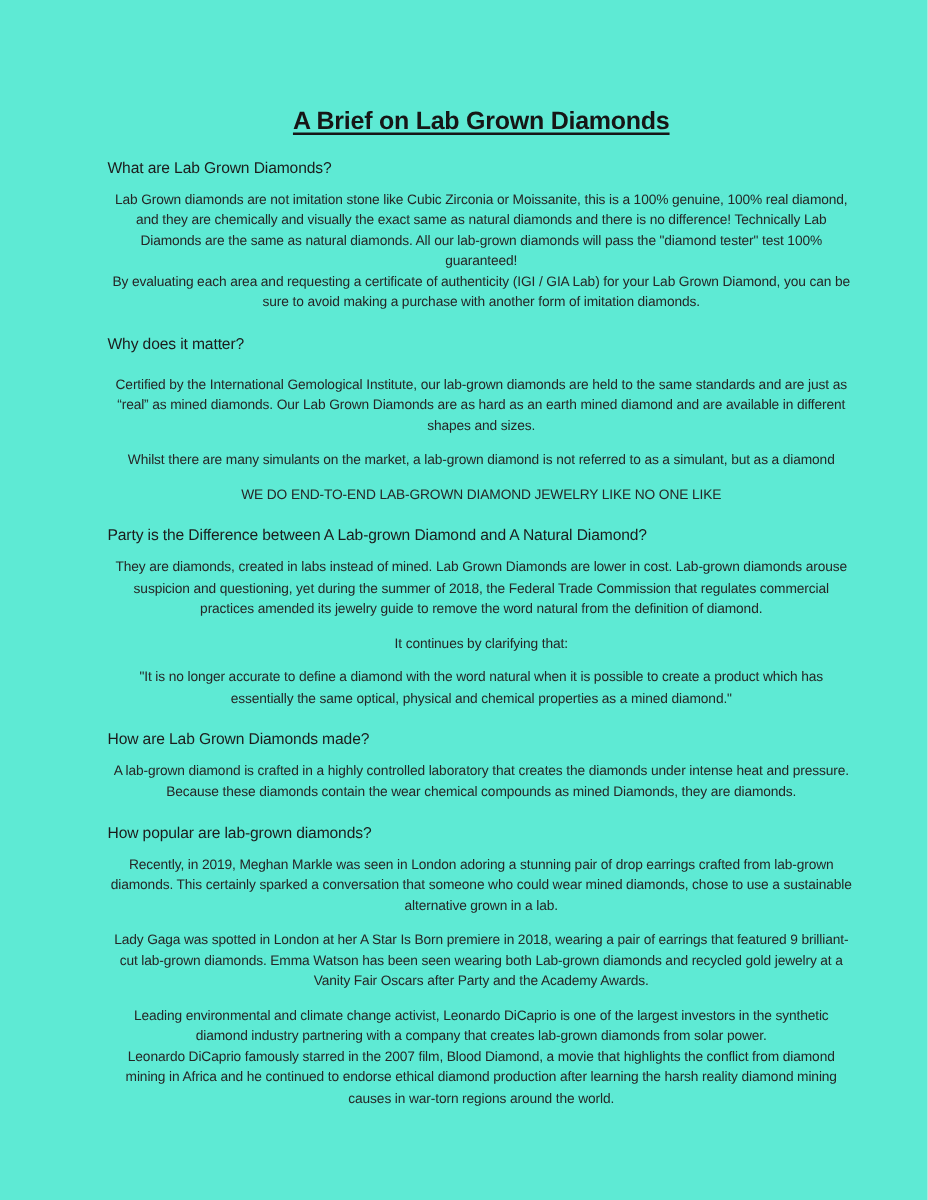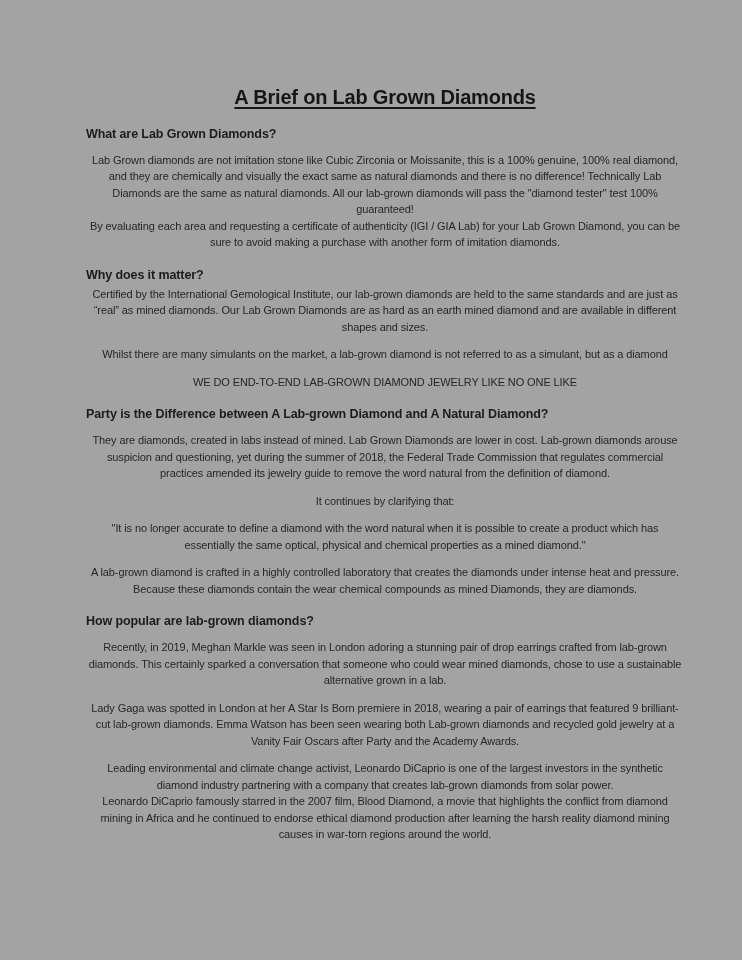--- a/index.html
+++ b/index.html
@@ -5,48 +5,48 @@
   html, body {
     margin: 0;
     padding: 0;
     background: #e8e8e8;
   }
   .page {
     position: relative;
     width: 742px;
     height: 960px;
     margin: 0 auto;
-    background: #a3a3a3;
+    background: #5eead4;
     box-sizing: border-box;
     padding: 84px 58px 0 86px;
     overflow: hidden;
     font-family: "Liberation Sans", "DejaVu Sans", sans-serif;
     color: #262626;
   }
   .doc-title {
     font-size: 20px;
     font-weight: bold;
     color: #161616;
     text-align: center;
     text-decoration: underline;
     text-underline-offset: 3px;
     letter-spacing: -0.2px;
     margin: 0 0 12px 0;
     line-height: 1.3;
   }
   h2.section-heading {
     font-size: 12.5px;
-    font-weight: bold;
+    font-weight: normal;
     color: #1c1c1c;
     letter-spacing: -0.1px;
     margin: 16px 0 9px 0;
     line-height: 1.35;
   }
   h2.section-heading.tight-after {
-    margin-bottom: 2px;
+    margin-bottom: 16px;
   }
   p.paragraph {
     font-size: 11px;
     line-height: 16.5px;
     letter-spacing: -0.1px;
     margin: 0 0 11px 0;
     white-space: pre-wrap; 
     text-align: center;
   }
 </style>
@@ -71,20 +71,21 @@
   </section>
 
   <section>
     <h2 class="section-heading">Party is the Difference between A Lab-grown Diamond and A Natural Diamond?</h2>
     <p class="paragraph">They are diamonds, created in labs instead of mined. Lab Grown Diamonds are lower in cost. Lab-grown diamonds arouse suspicion and questioning, yet during the summer of 2018, the Federal Trade Commission that regulates commercial practices amended its jewelry guide to remove the word natural from the definition of diamond.</p>
     <p class="paragraph">It continues by clarifying that:</p>
     <p class="paragraph">"It is no longer accurate to define a diamond with the word natural when it is possible to create a product which has essentially the same optical, physical and chemical properties as a mined diamond."</p>
   </section>
 
   <section>
+    <h2 class="section-heading">How are Lab Grown Diamonds made?</h2>
     <p class="paragraph">A lab-grown diamond is crafted in a highly controlled laboratory that creates the diamonds under intense heat and pressure. Because these diamonds contain the wear chemical compounds as mined Diamonds, they are diamonds.</p>
   </section>
 
   <section>
     <h2 class="section-heading">How popular are lab-grown diamonds?</h2>
     <p class="paragraph">Recently, in 2019, Meghan Markle was seen in London adoring a stunning pair of drop earrings crafted from lab-grown diamonds. This certainly sparked a conversation that someone who could wear mined diamonds, chose to use a sustainable alternative grown in a lab.</p>
     <p class="paragraph">Lady Gaga was spotted in London at her A Star Is Born premiere in 2018, wearing a pair of earrings that featured 9 brilliant-cut lab-grown diamonds. Emma Watson has been seen wearing both Lab-grown diamonds and recycled gold jewelry at a Vanity Fair Oscars after Party and the Academy Awards.</p>
     <p class="paragraph">Leading environmental and climate change activist, Leonardo DiCaprio is one of the largest investors in the synthetic diamond industry partnering with a company that creates lab-grown diamonds from solar power.
 Leonardo DiCaprio famously starred in the 2007 film, Blood Diamond, a movie that highlights the conflict from diamond mining in Africa and he continued to endorse ethical diamond production after learning the harsh reality diamond mining causes in war-torn regions around the world.</p>
   </section>

